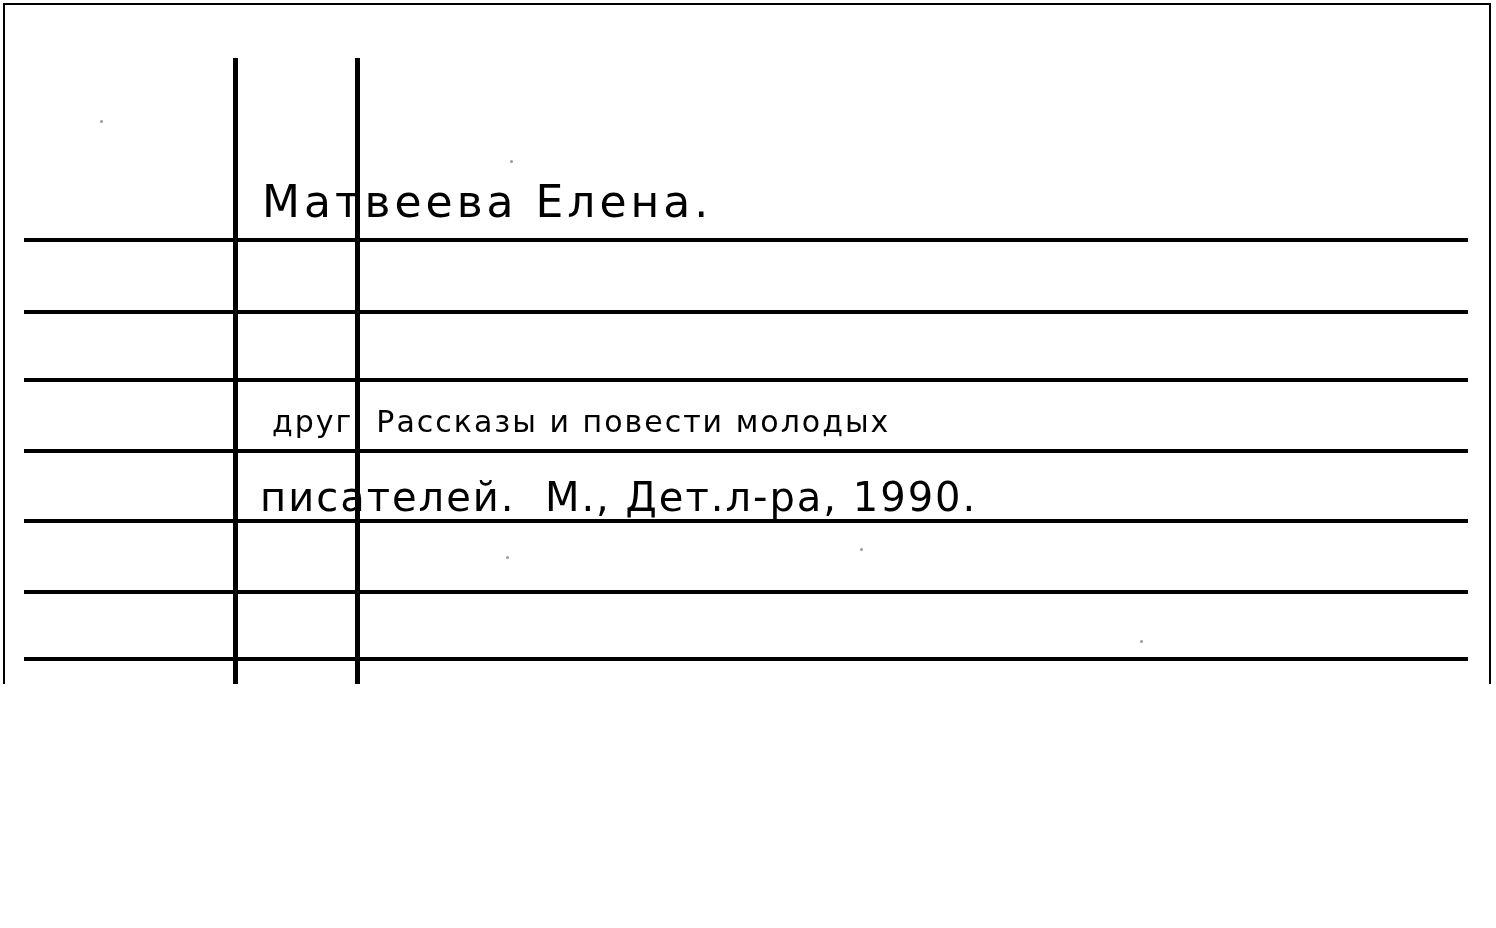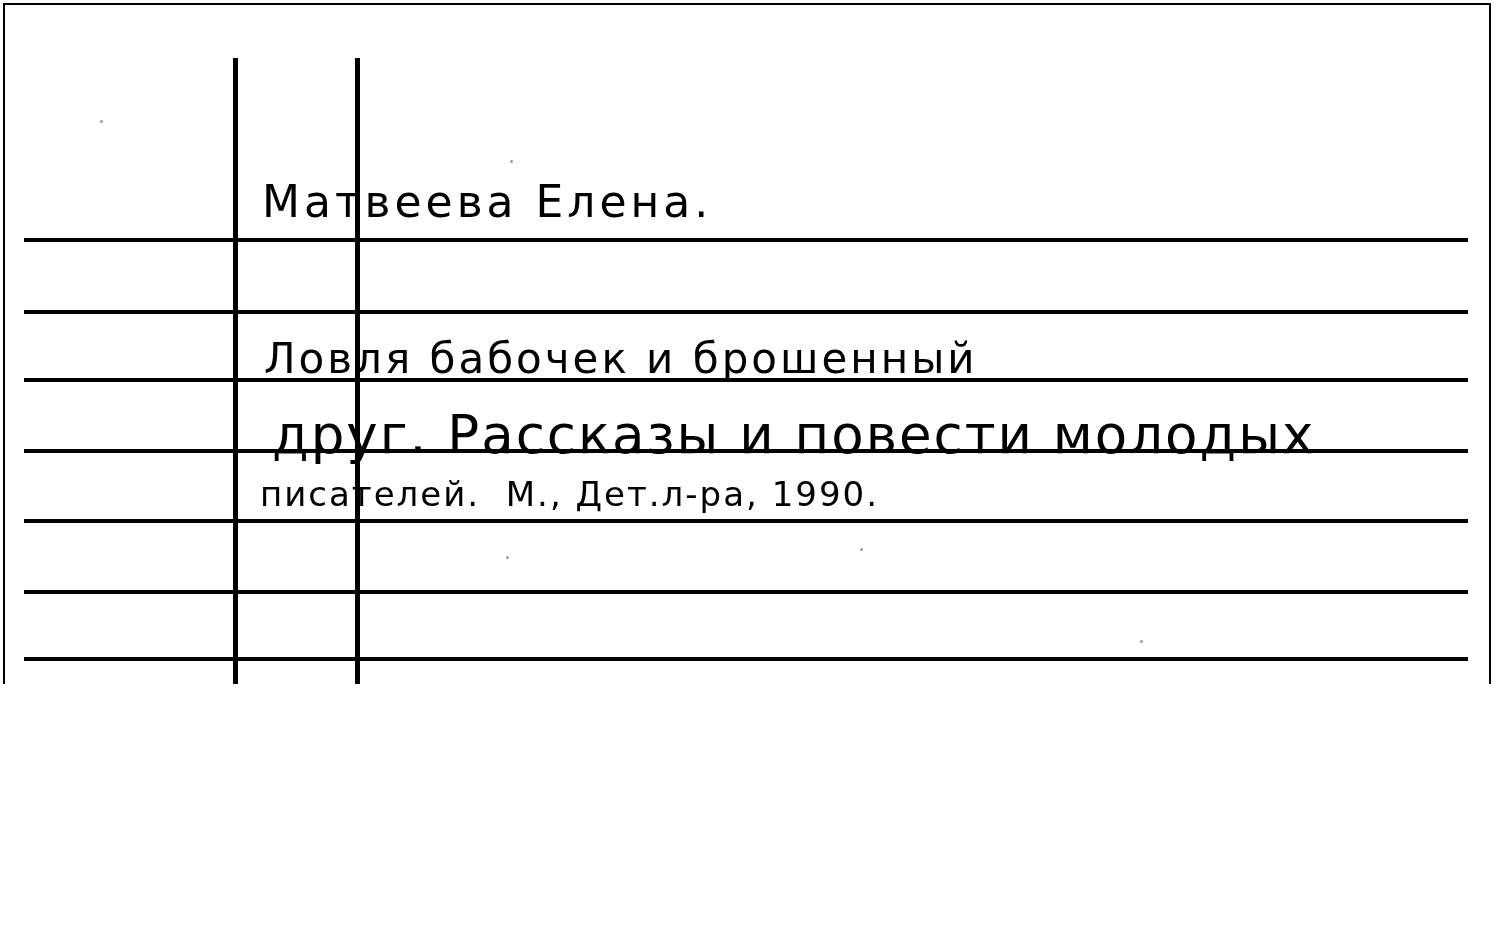--- a/index.html
+++ b/index.html
@@ -46,22 +46,22 @@
     position: absolute;
     color: #000;
     font-family: "DejaVu Sans", sans-serif;
     font-weight: 500;
     white-space: pre;
     letter-spacing: 2px;
   }
   .hw-l1 { left: 262px; top: 176px; font-size: 44px; letter-spacing: 4px; }
   .hw-l2 { left: 382px; top: 262px; font-size: 42px; letter-spacing: 4px; }
   .hw-l3 { left: 264px; top: 334px; font-size: 42px; letter-spacing: 3px; }
-  .hw-l4 { left: 272px; top: 404px; font-size: 53px; letter-spacing: 2px; }
-  .hw-l5 { left: 260px; top: 474px; font-size: 34px; letter-spacing: 2px; }
+  .hw-l4 { left: 272px; top: 404px; font-size: 30px; letter-spacing: 2px; }
+  .hw-l5 { left: 260px; top: 474px; font-size: 40px; letter-spacing: 2px; }
   
   .mark {
     position: absolute;
     color: #000;
     font-family: "DejaVu Serif", serif;
     font-size: 38px;
   }
   .mark-top { left: 1180px; top: 760px; }
   .mark-bottom { left: 1186px; top: 810px; font-style: italic; }
   
@@ -113,21 +113,20 @@
   <div class="rule" style="top:590px"></div>
   <div class="rule" style="top:657px"></div>
   <div class="rule" style="top:729px"></div>
   <div class="rule" style="top:800px"></div>
   <div class="rule" style="top:872px"></div>
 
   <div class="vrule" style="left:233px"></div>
   <div class="vrule" style="left:355px"></div>
 
   <div class="hw hw-l1">Матвеева Елена.</div>
-  <div class="hw hw-l3">Ловля бабочек и брошенный</div>
   <div class="hw hw-l4">друг. Рассказы и повести молодых</div>
   <div class="hw hw-l5">писателей.  М., Дет.л-ра, 1990.</div>
 
   <div class="mark mark-top">Р</div>
   <div class="mark mark-bottom">ч</div>
 
   <div class="blot blot-a"></div>
   <div class="blot blot-d"></div>
   <div class="blot blot-b"></div>
   <div class="blot blot-c"></div>

